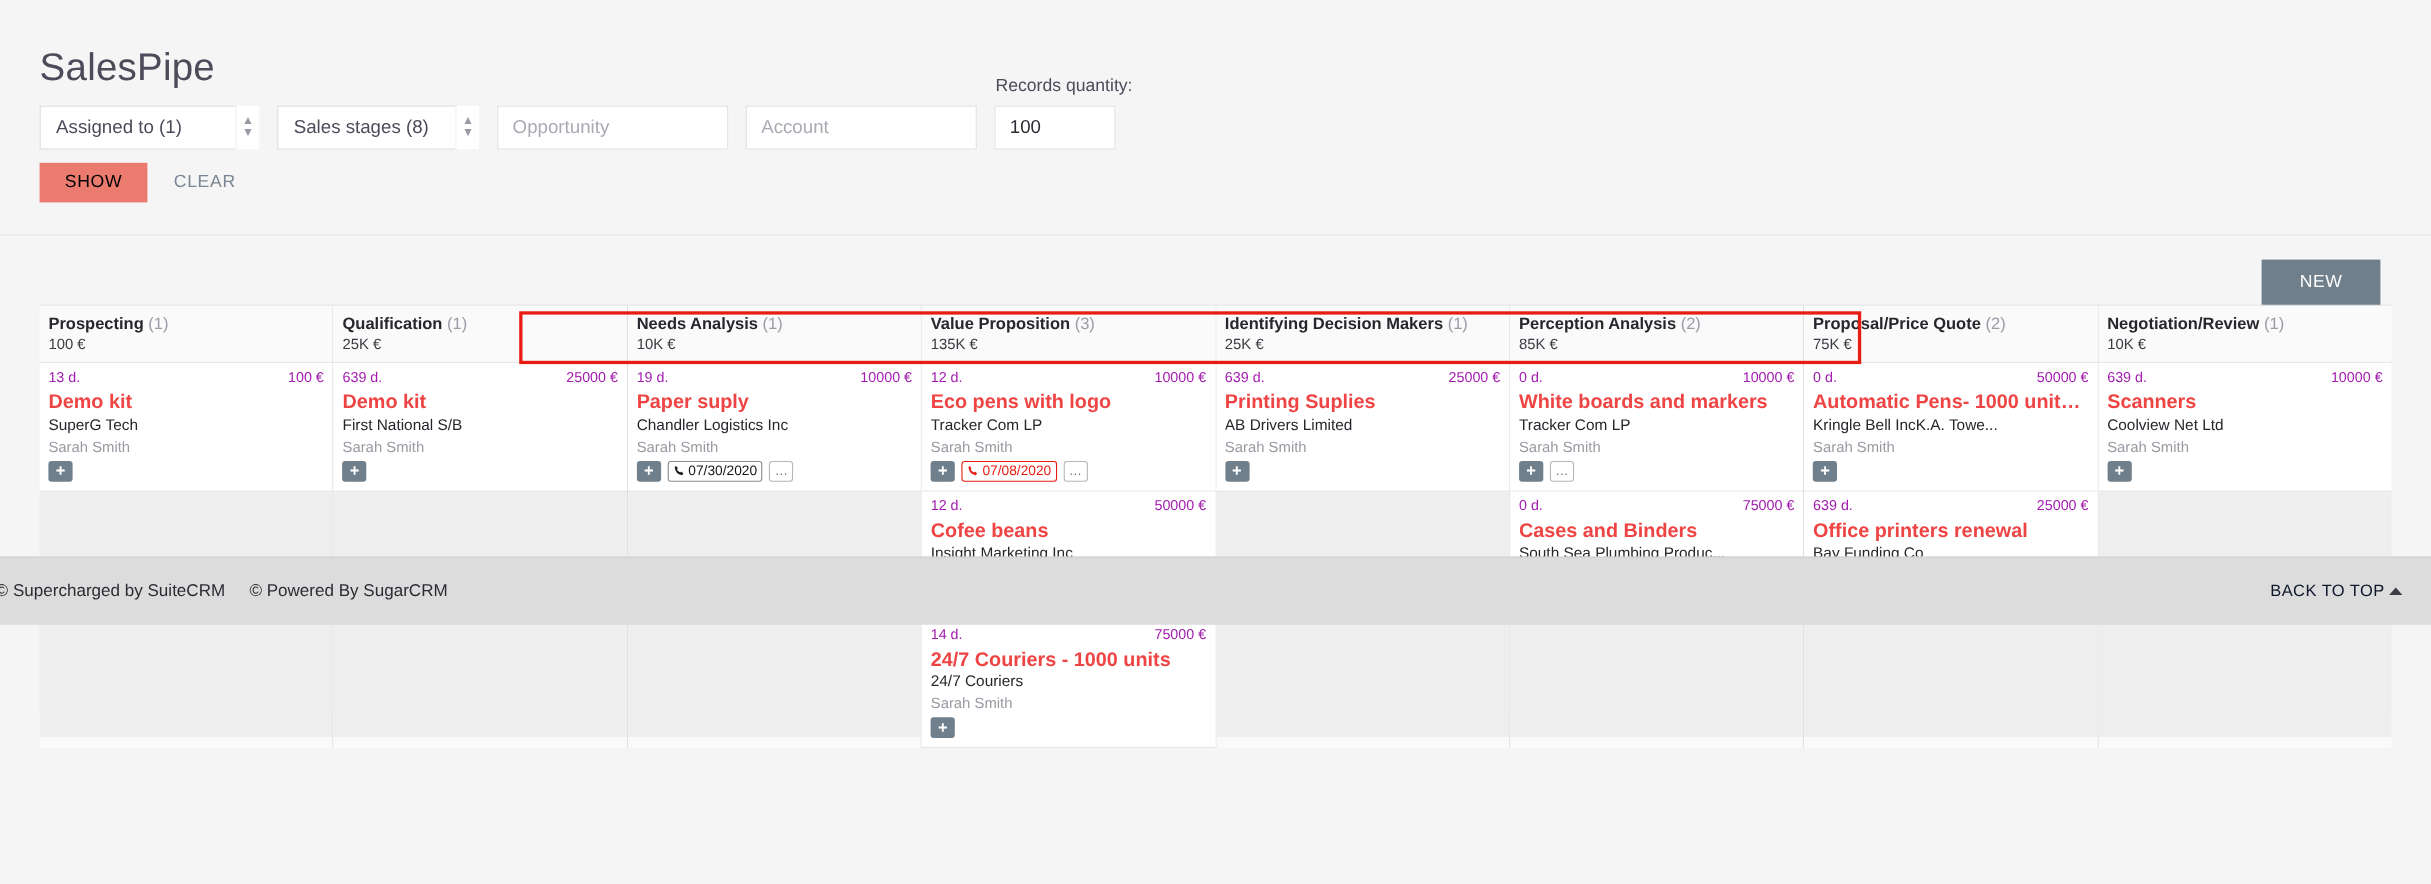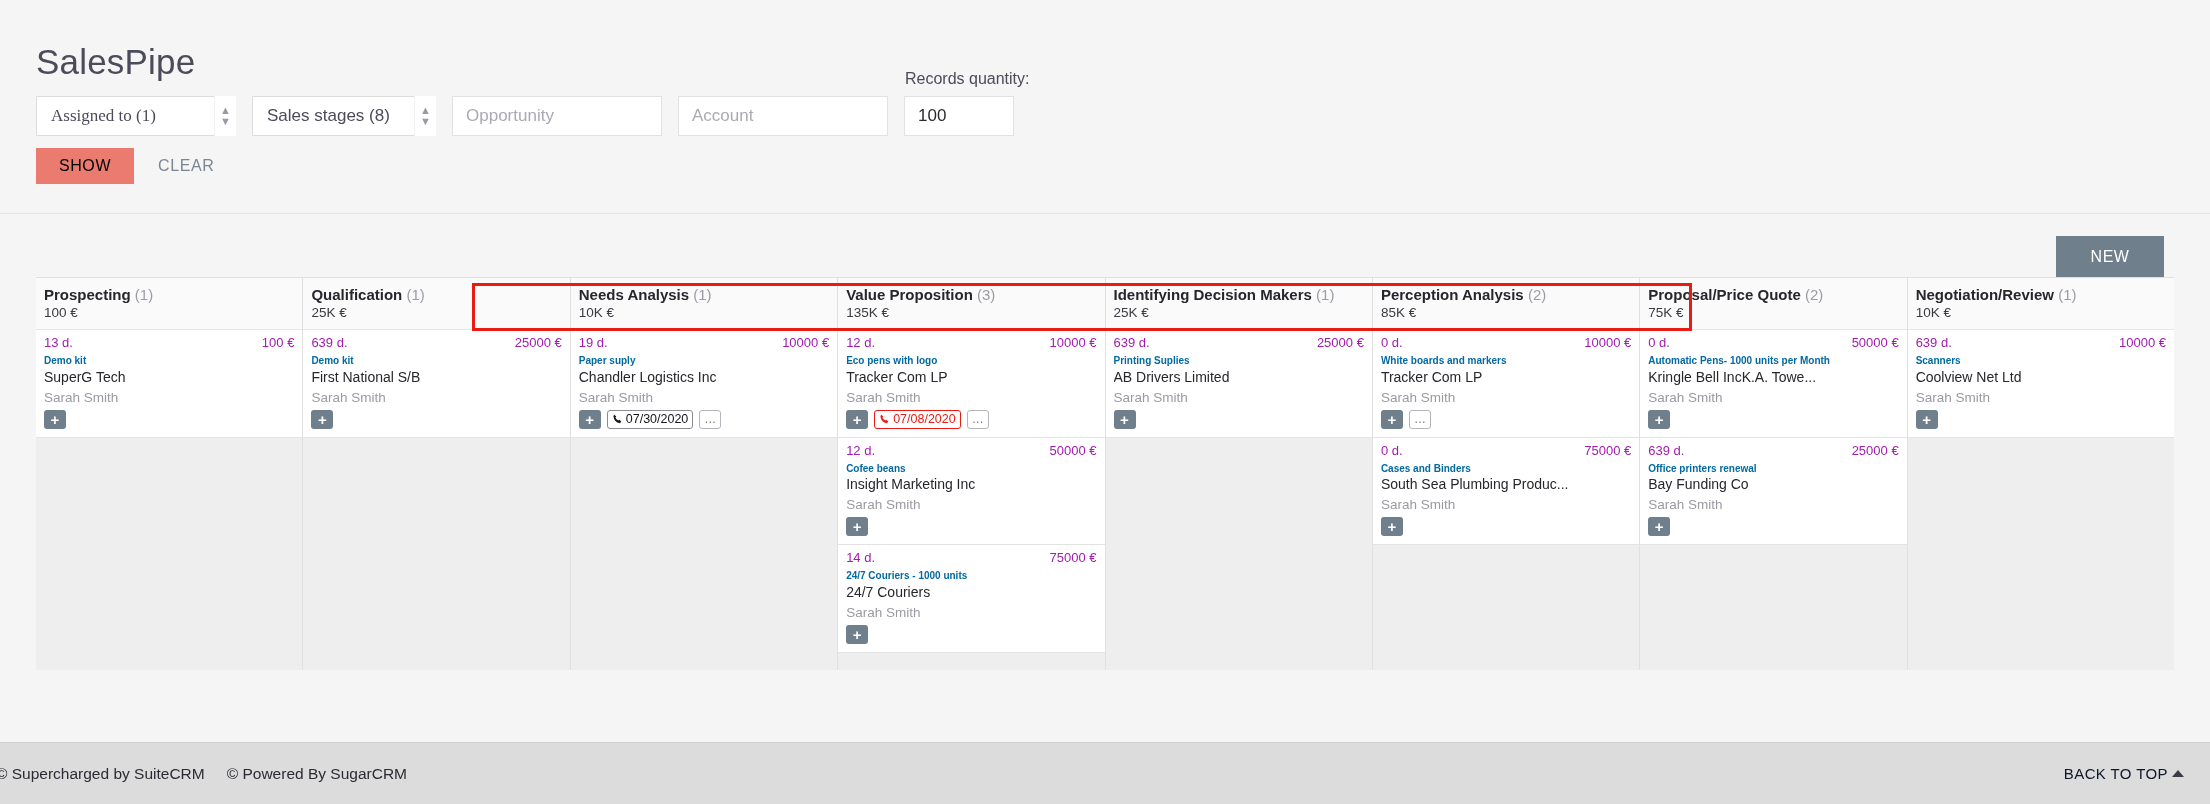--- a/index.html
+++ b/index.html
@@ -3,36 +3,36 @@
 <meta charset="utf-8">
 <style>
   * { box-sizing: border-box; margin: 0; padding: 0; }
   html, body {
     width: 2210px; height: 804px;
     background: #f5f5f5;
     font-family: "Liberation Sans", sans-serif;
     color: #3c3c44;
     overflow: hidden;
   }
-  .page { position: relative; width: 2210px; height: 804px; background:#f5f5f5; }
+  .page { position: relative; width: 2210px; height: 568px; background:#f5f5f5; }
 
   
   .title {
     position: absolute; left: 36px; top: 42px;
     font-size: 35px; font-weight: 400; color: #4b4b5a;
     letter-spacing: .2px;
   }
   .filters { position: absolute; left: 36px; top: 96px; display: flex; align-items: flex-start; }
   .sel-wrap { position: relative; margin-right: 16px; }
   .sel {
     height: 40px; background: #fff; border: 1px solid #dcdcdc;
     display: flex; align-items: center; padding: 0 34px 0 14px;
     font-size: 17px; color: #4b4b5a; white-space: nowrap;
   }
-  .sel.w1 { width: 200px; font-family: Liberation Serif, serif; }
+  .sel.w1 { width: 200px; }
   .sel.w2 { width: 184px; }
   .spin {
     position: absolute; right: 0; top: 0; width: 22px; height: 40px;
     display: flex; flex-direction: column; justify-content: center; align-items: center;
     color: #9a9aa5; font-size: 11px; line-height: 11px;
     background: #fff; border-left: 1px solid #f0f0f0;
   }
   .spin span { display:block; }
   .txtin {
     height: 40px; width: 210px; background:#fff; border:1px solid #e2e2e2;
@@ -87,21 +87,21 @@
   .col-title { font-size:15px; font-weight:bold; color:#26262c; white-space:nowrap; overflow:hidden; text-overflow:ellipsis; }
   .col-title .cnt { font-weight:normal; color:#9c9ca6; }
   .col-total { font-size:13.5px; color:#3a3a42; margin-top:2px; }
   .col-body { min-height: 340px; background:#eeeeee; }
 
   .card {
     background:#fff; border-bottom:1px solid #e3e3e3; padding:5px 8px 8px 8px;
     min-height:100px; cursor:pointer;
   }
   .card-top { display:flex; justify-content:space-between; font-size:13px; color:#a21caf; }
-  .card-name { font-size:10px; font-weight:bold; color:#0369a1; margin-top:5px; line-height:1.15;
+  .card-name { font-size:18px; font-weight:bold; color:#ef4444; margin-top:5px; line-height:1.15;
                white-space:nowrap; overflow:hidden; text-overflow:ellipsis; }
   .card-acct { font-size:14px; color:#26262c; margin-top:2px; line-height:1.15;
                white-space:nowrap; overflow:hidden; text-overflow:ellipsis; }
   .card-user { font-size:13.5px; color:#9a9aa3; margin-top:5px; }
   .card-acts { display:flex; align-items:center; margin-top:5px; }
   .act-plus {
     width:22px; height:19px; background:#6f7f8c; color:#fff; border-radius:3px;
     display:flex; align-items:center; justify-content:center;
     font-size:15px; line-height:1; font-weight:bold; cursor:pointer;
   }

